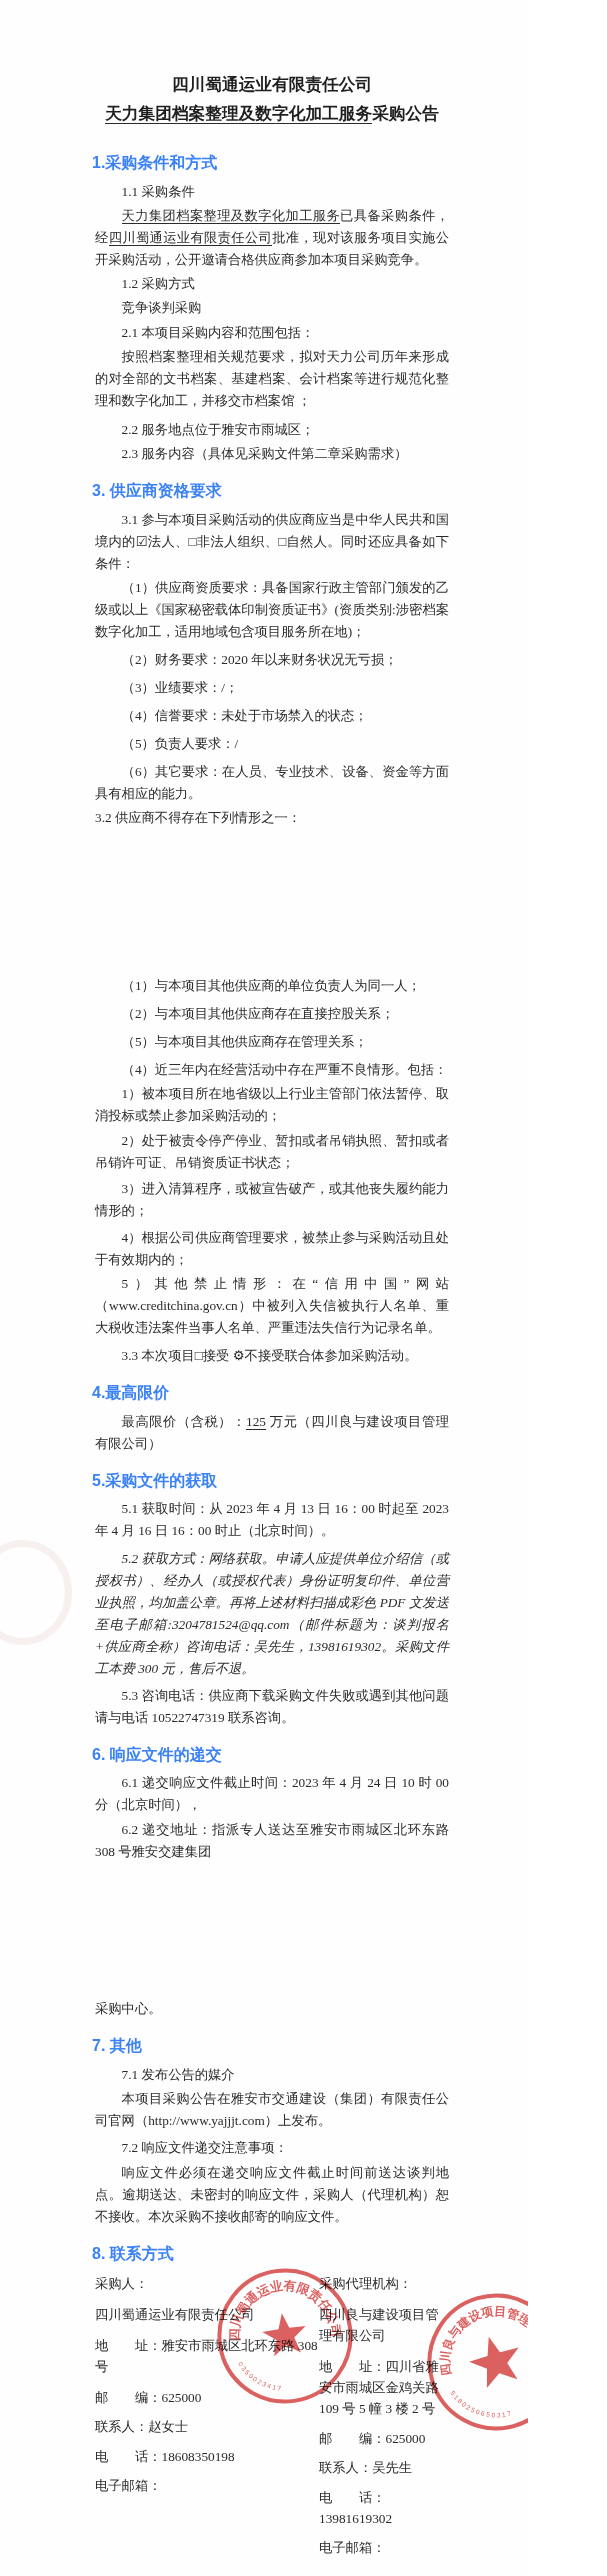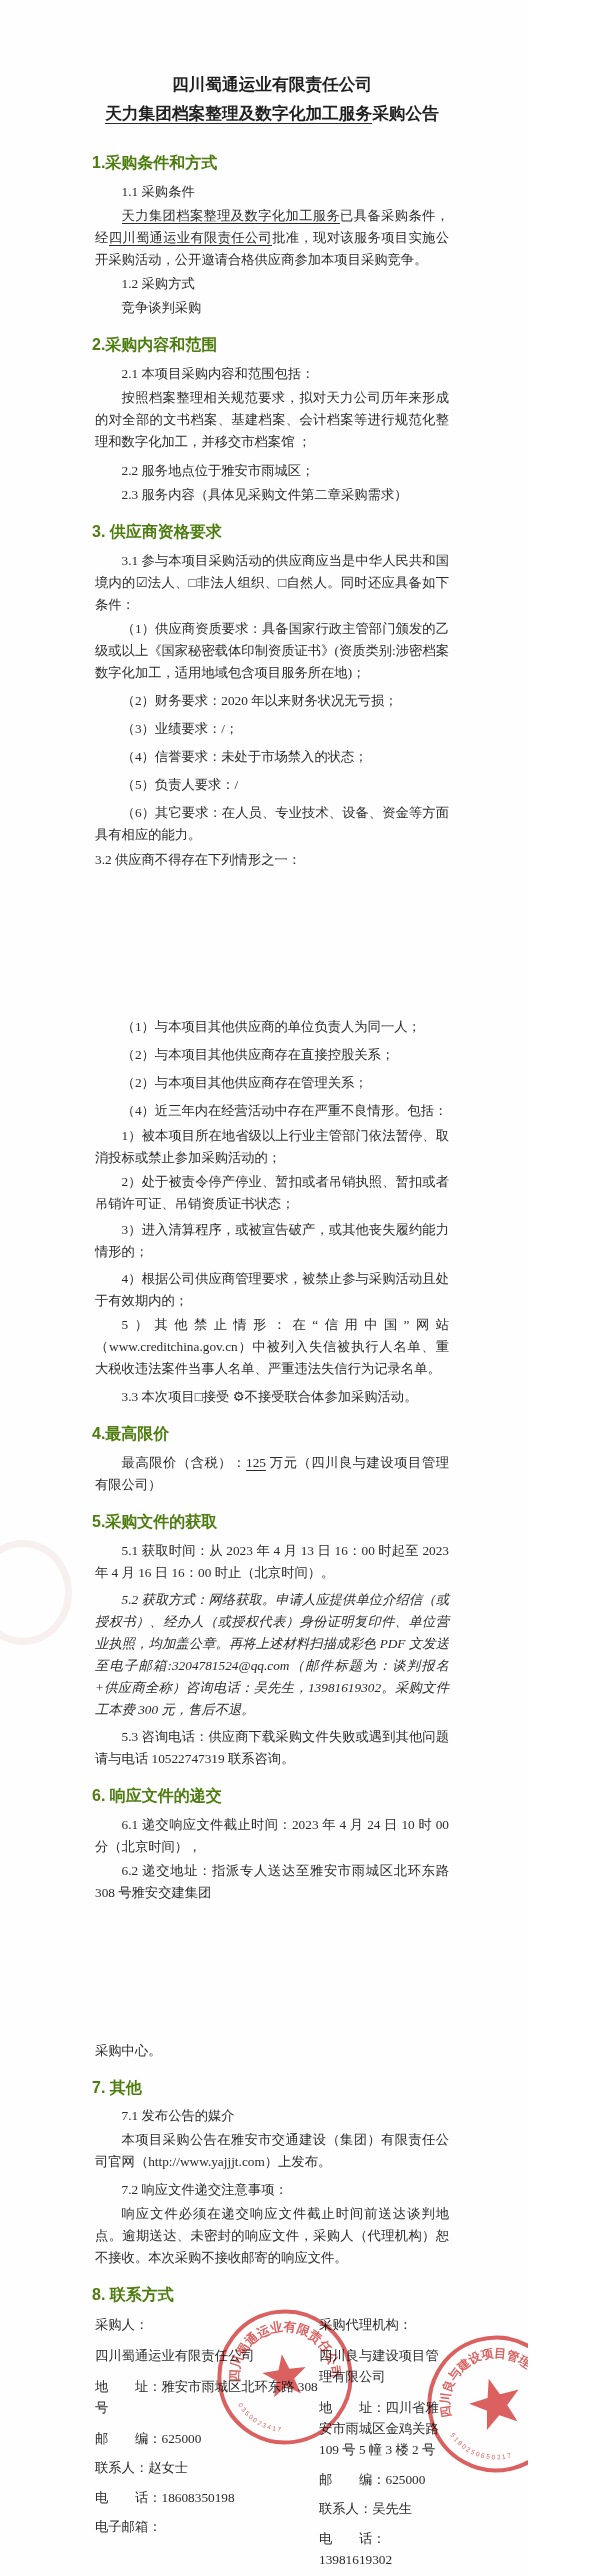--- a/index.html
+++ b/index.html
@@ -7,21 +7,21 @@
     position:relative;width:528px;height:2576px;overflow:hidden;
     background:#fefefe;color:#2b2b2b;
     font-family:"Liberation Serif","DejaVu Serif",serif;
     font-size:13.3px;line-height:22px;
   }
   .flow{position:relative;padding:73px 79px 0 95px;}
   .title{font-family:"Liberation Sans","DejaVu Sans",sans-serif;font-weight:bold;
     font-size:16.7px;text-align:center;color:#1f1f1f;line-height:23px;margin:0 0 6px 0;}
   .u{border-bottom:1.1px solid #2b2b2b;}
   h2.sec{font-family:"Liberation Sans","DejaVu Sans",sans-serif;font-weight:bold;
-    font-size:16px;color:#4d7c0f;line-height:21px;margin:15px 0 7.6px -3px;}
+    font-size:16px;color:#3b82f6;line-height:21px;margin:15px 0 7.6px -3px;}
   p.para{margin:2.3px 0;text-align:justify;text-indent:2em;}
   p.noind{text-indent:0;}
   .sp-a{height:141px;}
   .sp-b{height:131px;}
   .contacts{position:relative;margin-top:9px;}
   .cols{display:flex;}
   .col-l{width:224px;flex:0 0 224px;}
   .col-r{flex:1;}
   .cline{margin:0 0 8.4px 0;line-height:21px;text-align:left;text-indent:0;}
   .sig{margin-top:26px;text-align:right;padding-right:67px;font-weight:bold;}
@@ -44,41 +44,40 @@
 
     <p class="title">四川蜀通运业有限责任公司</p>
     <p class="title"><span class="u">天力集团档案整理及数字化加工服务</span><span>采购公告</span></p>
 
     <h2 class="sec" style="margin-top:27px;">1.采购条件和方式</h2>
     <p class="para">1.1 采购条件</p>
     <p class="para"><span class="u">天力集团档案整理及数字化加工服务</span><span>已具备采购条件，经</span><span class="u">四川蜀通运业有限责任公司</span><span>批准，现对该服务项目实施公开采购活动，公开邀请合格供应商参加本项目采购竞争。</span></p>
     <p class="para">1.2 采购方式</p>
     <p class="para">竞争谈判采购</p>
 
-    <h2 class="sec">2.采购内容和范围</h2>
     <p class="para">2.1 本项目采购内容和范围包括：</p>
     <p class="para">按照档案整理相关规范要求，拟对天力公司历年来形成的对全部的文书档案、基建档案、会计档案等进行规范化整理和数字化加工，并移交市档案馆 ；</p>
     <p class="para" style="margin-top:6.8px;">2.2 服务地点位于雅安市雨城区；</p>
     <p class="para">2.3 服务内容（具体见采购文件第二章采购需求）</p>
 
     <h2 class="sec">3. 供应商资格要求</h2>
     <p class="para">3.1 参与本项目采购活动的供应商应当是中华人民共和国境内的☑法人、□非法人组织、□自然人。同时还应具备如下条件：</p>
     <p class="para">（1）供应商资质要求：具备国家行政主管部门颁发的乙级或以上《国家秘密载体印制资质证书》(资质类别:涉密档案数字化加工，适用地域包含项目服务所在地)；</p>
     <p class="para" style="margin-top:6px;">（2）财务要求：2020 年以来财务状况无亏损；</p>
     <p class="para" style="margin-top:6px;">（3）业绩要求：/；</p>
     <p class="para" style="margin-top:6px;">（4）信誉要求：未处于市场禁入的状态；</p>
     <p class="para" style="margin-top:6px;">（5）负责人要求：/</p>
     <p class="para" style="margin-top:6px;">（6）其它要求：在人员、专业技术、设备、资金等方面具有相应的能力。</p>
     <p class="para noind">3.2 供应商不得存在下列情形之一：</p>
 
     <div class="sp-a"></div>
 
     <p class="para">（1）与本项目其他供应商的单位负责人为同一人；</p>
     <p class="para" style="margin-top:6px;">（2）与本项目其他供应商存在直接控股关系；</p>
-    <p class="para" style="margin-top:6px;">（2）与本项目其他供应商存在管理关系；</p>
+    <p class="para" style="margin-top:6px;">（5）与本项目其他供应商存在管理关系；</p>
     <p class="para" style="margin-top:6px;">（4）近三年内在经营活动中存在严重不良情形。包括：</p>
     <p class="para">1）被本项目所在地省级以上行业主管部门依法暂停、取消投标或禁止参加采购活动的；</p>
     <p class="para">2）处于被责令停产停业、暂扣或者吊销执照、暂扣或者吊销许可证、吊销资质证书状态；</p>
     <p class="para" style="margin-top:4.6px;">3）进入清算程序，或被宣告破产，或其他丧失履约能力情形的；</p>
     <p class="para" style="margin-top:4.6px;">4）根据公司供应商管理要求，被禁止参与采购活动且处于有效期内的；</p>
     <p class="para">5）其他禁止情形：在“信用中国”网站（www.creditchina.gov.cn）中被列入失信被执行人名单、重大税收违法案件当事人名单、严重违法失信行为记录名单。</p>
     <p class="para" style="margin-top:6px;">3.3 本次项目□接受 ⚙不接受联合体参加采购活动。</p>
 
     <h2 class="sec">4.最高限价</h2>
     <p class="para"><span>最高限价（含税）：</span><span class="u">125</span><span> 万元（四川良与建设项目管理有限公司）</span></p>

